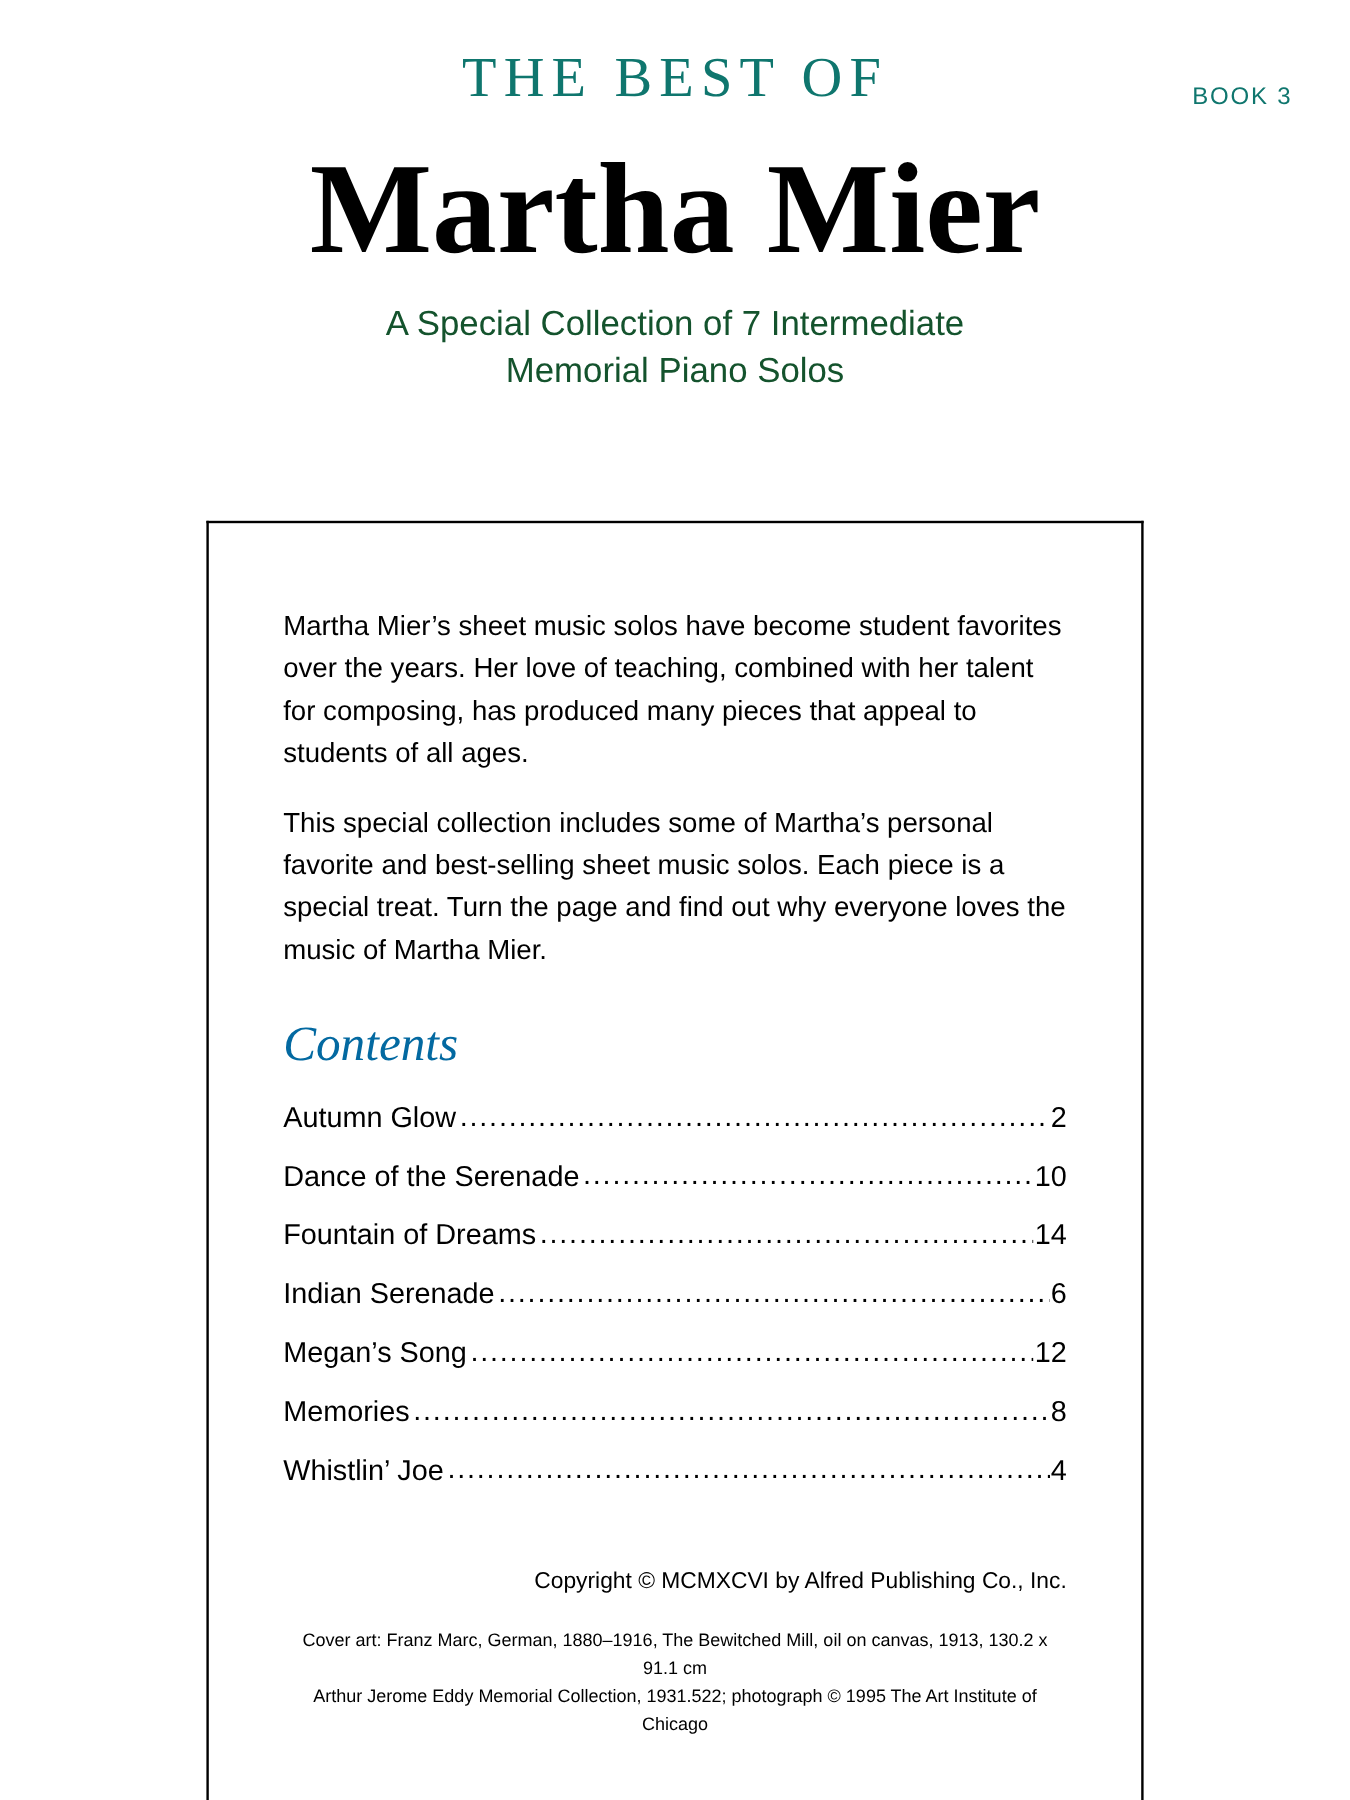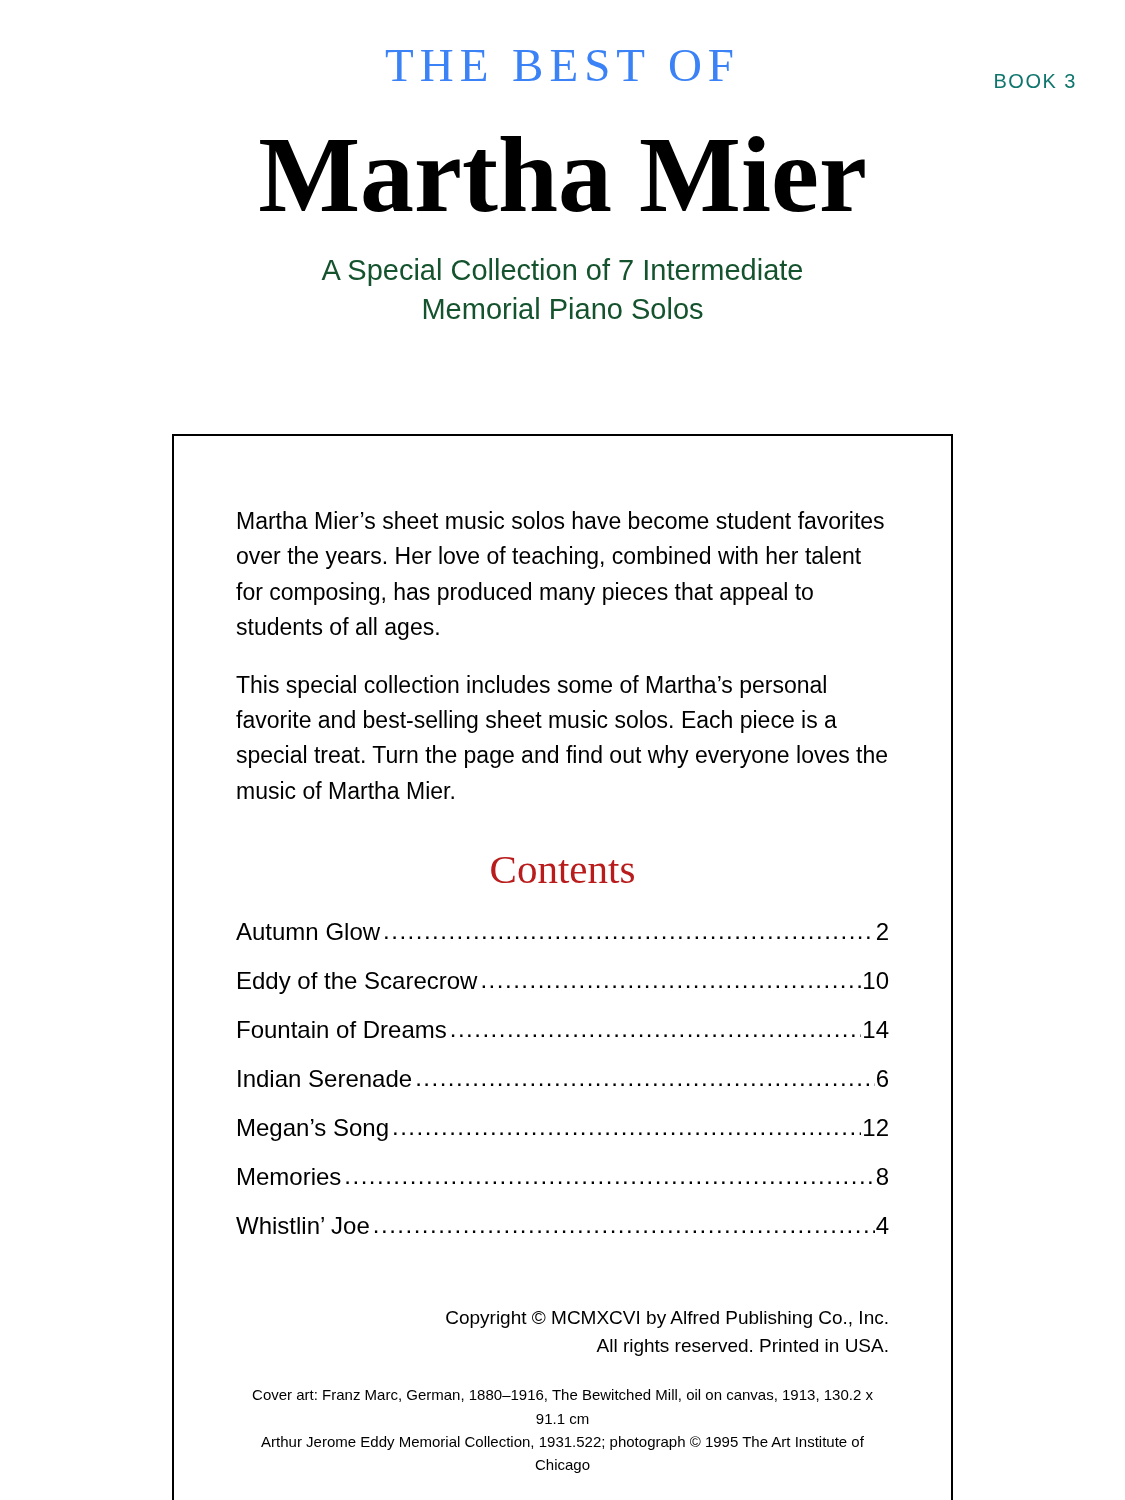--- a/index.html
+++ b/index.html
@@ -31,21 +31,21 @@
     letter-spacing: 1.5px;
     color: #0f766e;
   }
 
   .title-best-of {
     text-align: center;
     font-family: "Liberation Serif", serif;
     font-size: 47px;
     letter-spacing: 6px;
     margin-top: 38px;
-    color: #3b82f6;
+    color: #0f766e;
   }
 
   .title-name {
     text-align: center;
     font-family: "Liberation Serif", serif;
     font-weight: bold;
     font-size: 108px;
     letter-spacing: 0px;
     line-height: 1.05;
     margin-top: 26px;
@@ -82,26 +82,26 @@
 
   .intro p {
     font-family: "Liberation Sans", sans-serif;
     font-size: 23px;
     line-height: 1.54;
     margin: 0 0 22px 0;
     color: #000;
   }
 
   .contents-heading {
-    text-align: center;
     font-family: "Liberation Serif", serif;
     font-size: 41px;
     margin-top: 36px;
     margin-bottom: 14px;
-    color: #b91c1c;
+    color: #0369a1;
+    font-style: italic;
   }
 
   .toc {
     margin: 0;
     padding: 0;
     list-style: none;
   }
 
   .toc-row {
     display: flex;
@@ -217,21 +217,21 @@
 
       <div class="contents-heading">Contents</div>
 
       <ul class="toc">
         <li class="toc-row">
           <span class="toc-title">Autumn Glow</span>
           <span class="toc-leader">................................................................................................................</span>
           <span class="toc-page">2</span>
         </li>
         <li class="toc-row">
-          <span class="toc-title">Eddy of the Scarecrow</span>
+          <span class="toc-title">Dance of the Serenade</span>
           <span class="toc-leader">................................................................................................................</span>
           <span class="toc-page">10</span>
         </li>
         <li class="toc-row">
           <span class="toc-title">Fountain of Dreams</span>
           <span class="toc-leader">................................................................................................................</span>
           <span class="toc-page">14</span>
         </li>
         <li class="toc-row">
           <span class="toc-title">Indian Serenade</span>
@@ -251,21 +251,20 @@
         <li class="toc-row">
           <span class="toc-title">Whistlin’ Joe</span>
           <span class="toc-leader">................................................................................................................</span>
           <span class="toc-page">4</span>
         </li>
       </ul>
 
 
       <div class="copyright">
         <div>Copyright © MCMXCVI by Alfred Publishing Co., Inc.</div>
-        <div>All rights reserved.  Printed in USA.</div>
       </div>
 
       <div class="credits">
         <div>Cover art:  Franz Marc, German, 1880–1916, The Bewitched Mill, oil on canvas, 1913, 130.2 x 91.1 cm</div>
         <div>Arthur Jerome Eddy Memorial Collection, 1931.522;  photograph  © 1995 The Art Institute of Chicago</div>
 
       </div>
 
     </div>
   </div>

